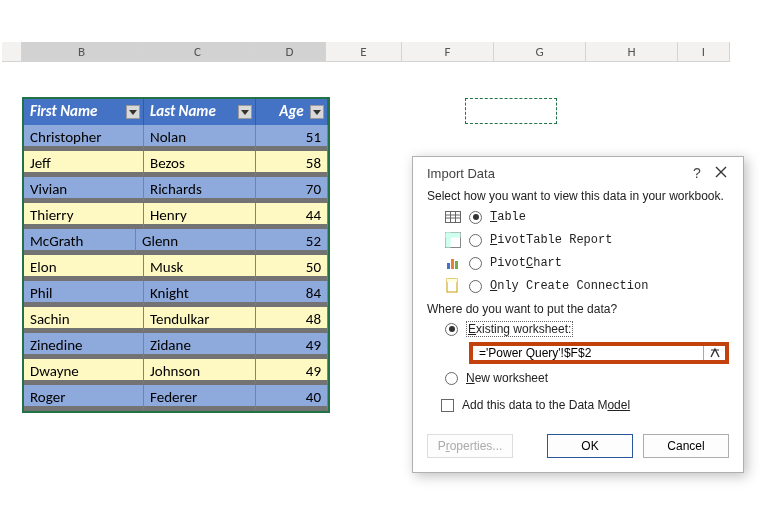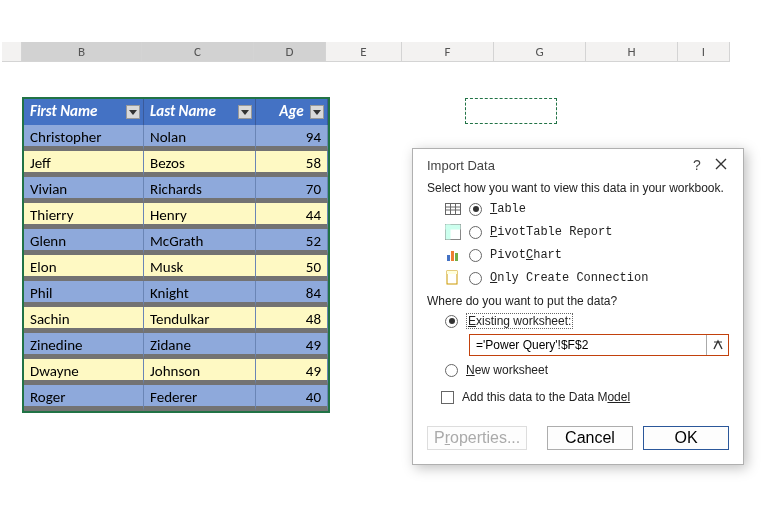--- a/index.html
+++ b/index.html
@@ -94,21 +94,21 @@
     position: absolute;
     top: 98px;
     left: 465px;
     width: 92px;
     height: 26px;
     border: 1.5px dashed #217346;
   }
   
   .dialog {
     position: absolute;
-    top: 148px;
+    top: 156px;
     left: 412px;
     width: 332px;
     background: #fff;
     border: 1px solid #b0b0b0;
     box-shadow: 3px 3px 12px rgba(0,0,0,0.25);
     font-family: "Segoe UI", sans-serif;
     font-size: 12px;
     color: #222;
   }
   .dtitle {
@@ -124,33 +124,33 @@
   .optrow { display:flex; align-items:center; gap:8px; margin: 3px 0 3px 18px; height:20px;font-family:Liberation Mono, monospace; }
   .iconbox { width:16px; height:16px; display:inline-block; }
   .radio {
     width:13px; height:13px; border:1px solid #666; border-radius:50%;
     display:inline-flex; align-items:center; justify-content:center;
   }
   .radio.on::after { content:""; width:6px; height:6px; background:#333; border-radius:50%; }
   .placerow { display:flex; align-items:center; gap:8px; margin: 3px 0 3px 18px; height:20px;}
   .refbox {
     display:flex; margin: 2px 0 4px 42px; width: 260px; height:22px;
-    border:1px solid #c2410c;
+    border:4px solid #c2410c;
   }
   .refbox input {
     flex:1; border:none; font-size:12px; padding: 0 6px; font-family: inherit;
     outline: none;
   }
   .refbtn { width:22px; border-left:1px solid #aaa; display:flex; align-items:center; justify-content:center; cursor:pointer;}
   .cbrow { display:flex; align-items:center; gap:8px; margin: 10px 0 6px 14px; }
   .checkbox { width:13px; height:13px; border:1px solid #666; }
   .dbtns { display:flex; gap:10px; padding: 6px 14px 14px 14px; align-items:center; }
   .btn {
     height: 24px; min-width: 86px; border:1px solid #adadad; background:#fdfdfd;
-    font-size:16px; cursor:pointer; font-family:inherit;
+    font-size:12px; cursor:pointer; font-family:inherit;
   }
   .btn.primary { border:1.5px solid #2b579a; }
   .btn:disabled { color:#aaa; border-color:#ddd; cursor:default; }
   .und { text-decoration: underline; text-decoration-thickness:1px; }
   .lbl-boxed { border:1px dotted #666; padding: 0 1px;}
 </style>
 </head>
 <body>
 
 <div class="sheet">
@@ -172,40 +172,40 @@
 <div class="datatable">
   <div class="dt-row">
     <div class="dt-head dt-cB"><span>First Name</span><span class="filter"></span></div>
     <div class="dt-head dt-cC"><span>Last Name</span><span class="filter"></span></div>
     <div class="dt-head dt-cD"><span>Age</span><span class="filter"></span></div>
   </div>
   <div id="dt-body">
       <div class="dt-row">
         <div class="dt-cell dt-cB">Christopher</div>
         <div class="dt-cell dt-cC">Nolan</div>
-        <div class="dt-cell dt-cD">94</div>
+        <div class="dt-cell dt-cD">51</div>
       </div>
       <div class="dt-row alt">
         <div class="dt-cell dt-cB">Jeff</div>
         <div class="dt-cell dt-cC">Bezos</div>
         <div class="dt-cell dt-cD">58</div>
       </div>
       <div class="dt-row">
         <div class="dt-cell dt-cB">Vivian</div>
         <div class="dt-cell dt-cC">Richards</div>
         <div class="dt-cell dt-cD">70</div>
       </div>
       <div class="dt-row alt">
         <div class="dt-cell dt-cB">Thierry</div>
         <div class="dt-cell dt-cC">Henry</div>
         <div class="dt-cell dt-cD">44</div>
       </div>
       <div class="dt-row">
+        <div class="dt-cell dt-cC">McGrath</div>
         <div class="dt-cell dt-cB">Glenn</div>
-        <div class="dt-cell dt-cC">McGrath</div>
         <div class="dt-cell dt-cD">52</div>
       </div>
       <div class="dt-row alt">
         <div class="dt-cell dt-cB">Elon</div>
         <div class="dt-cell dt-cC">Musk</div>
         <div class="dt-cell dt-cD">50</div>
       </div>
       <div class="dt-row">
         <div class="dt-cell dt-cB">Phil</div>
         <div class="dt-cell dt-cC">Knight</div>
@@ -306,16 +306,16 @@
     </div>
 
     <div class="cbrow">
       <span class="checkbox"></span>
       <span><span>Add this data to the Data M</span><span class="und">odel</span></span>
     </div>
   </div>
   <div class="dbtns">
     <button class="btn" disabled="">P<span class="und">r</span>operties...</button>
     <div style="flex:1"></div>
+    <button class="btn primary">OK</button>
     <button class="btn">Cancel</button>
-    <button class="btn primary">OK</button>
   </div>
 </div>
 
 </body></html>

